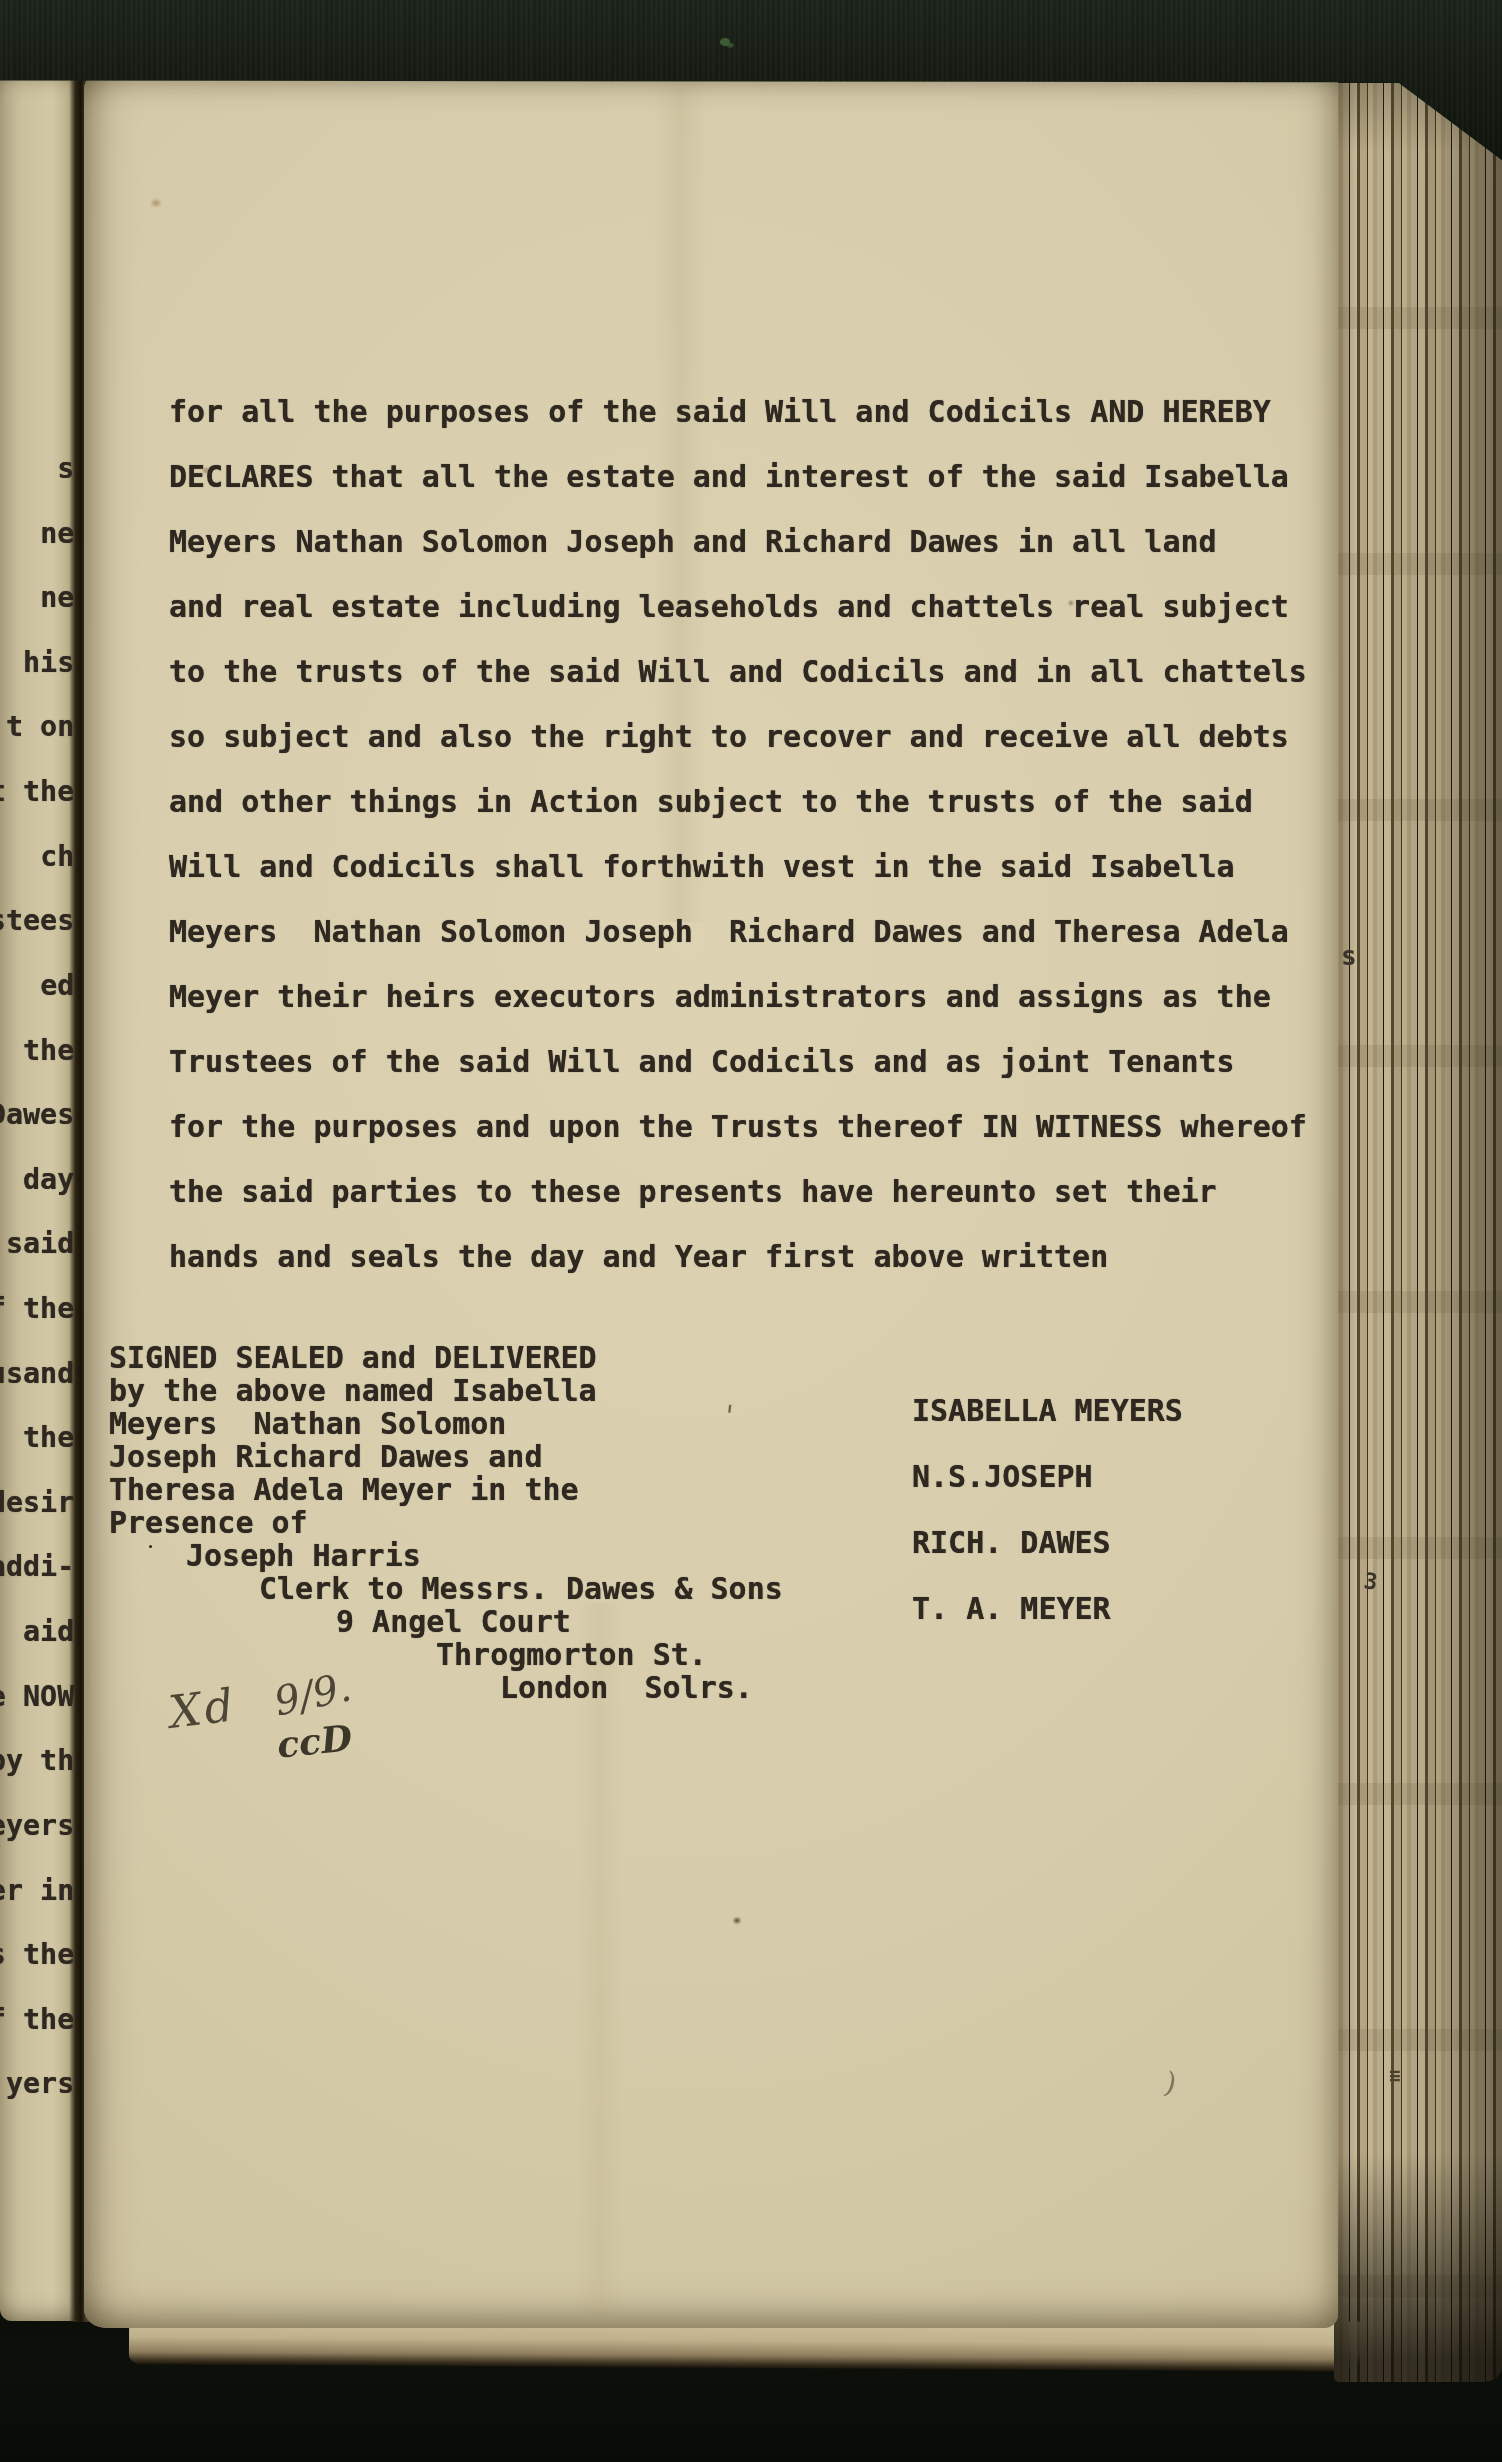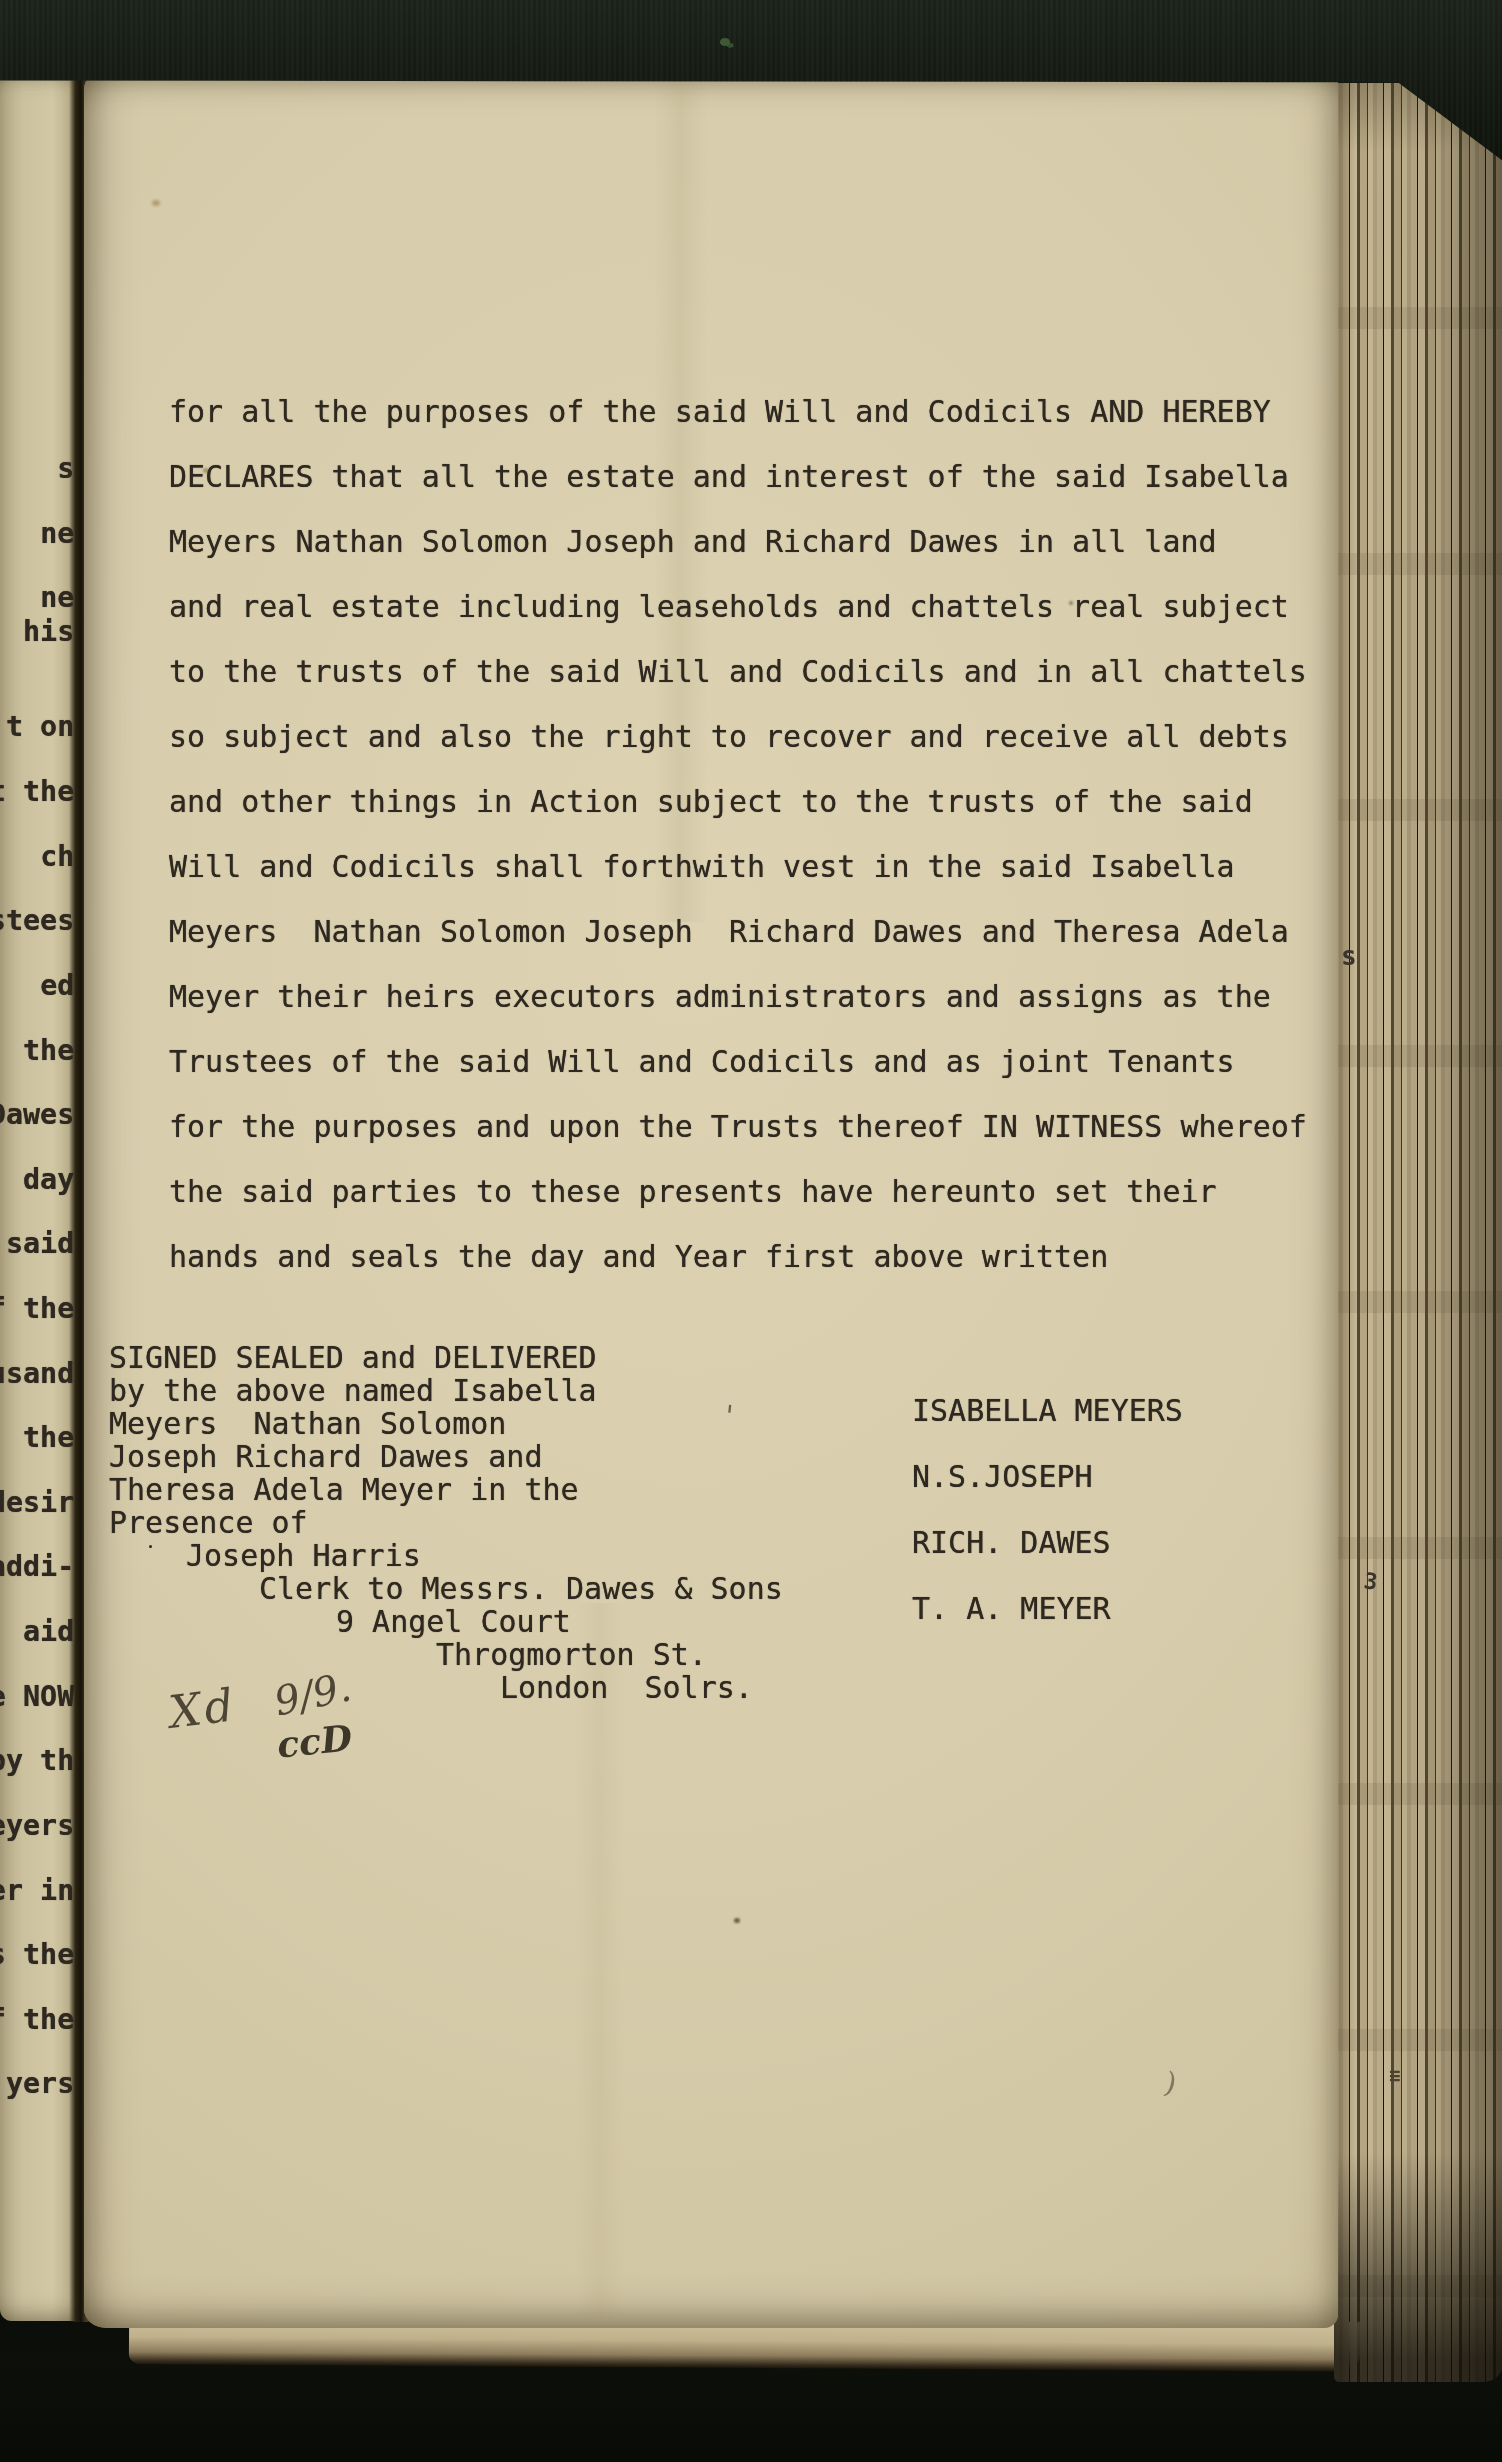--- a/index.html
+++ b/index.html
@@ -38,21 +38,21 @@
     background:linear-gradient(180deg,#cfc29d 0%,#bfb18b 45%,#8d7c5c 75%,#3a3120 92%,#1a150c 100%);
     border-radius:0 0 24px 12px / 0 0 19px 10.3px;}
   .cover-top{position:absolute;left:0;top:0;width:1503px;height:183px;z-index:40;
     background:
       repeating-linear-gradient(90deg,rgba(255,255,255,.02) 0 2.6px,rgba(0,0,0,.05) 2.6px 5.2px),
       linear-gradient(180deg,#1d241c 0%,#161c14 40%,#10150e 78%,#0c100a 100%);
     clip-path:polygon(0 0,100% 0,100% 88%,93% 45%,0 44%);}
   .cover-fleck{position:absolute;left:720px;top:38px;width:10.3px;height:7.8px;z-index:41;
     background:#3d5a33;border-radius:50%;box-shadow:5.2px 3.4px 0 -1.7px #35502c;}
   
-  .typed{color:#2e2820;text-shadow:0 0 0.9px rgba(46,40,32,.85);font-weight:normal;white-space:pre;}
+  .typed{color:#2e2820;text-shadow:0 0 0.9px rgba(46,40,32,.85);font-weight:bold;white-space:pre;}
   .main-text{position:absolute;left:169px;top:379px;z-index:30;}
   .typed-line{height:65px;font-size:30px;line-height:65px;white-space:pre;}
   .attestation{position:absolute;left:109px;top:1341px;width:1223px;z-index:30;}
   .att-row{position:relative;height:33px;}
   .att-left,.att-right{position:absolute;top:0;font-size:30px;line-height:33px;white-space:pre;}
   .att-right{left:803px;margin-top:20px;}
   .ind-0{left:0;} .ind-1{left:77px;} .ind-2{left:150px;text-align:center;} .ind-3{left:227px;} .ind-4{left:327px;} .ind-5{left:391px;}
   
   .hand{position:absolute;z-index:31;font-family:"DejaVu Serif","Liberation Serif",serif;
     font-style:italic;color:rgba(58,50,36,.88);}
@@ -76,21 +76,21 @@
 </style>
 </head>
 <body>
 
 <div class="scene">
 
   <div class="left-strip">
       <span class="left-frag" style="top: 380px;">s</span>
       <span class="left-frag" style="top: 445px;">ne</span>
       <span class="left-frag" style="top: 509px;">ne</span>
-      <span class="left-frag" style="top: 543px;">his</span>
+      <span class="left-frag" style="top: 574px;">his</span>
       <span class="left-frag" style="top: 638px;">t on</span>
       <span class="left-frag" style="top: 703px;">at the</span>
       <span class="left-frag" style="top: 768px;">ch</span>
       <span class="left-frag" style="top: 832px;">stees</span>
       <span class="left-frag" style="top: 897px;">ed</span>
       <span class="left-frag" style="top: 962px;">the</span>
       <span class="left-frag" style="top: 1026px;">Dawes</span>
       <span class="left-frag" style="top: 1091px; margin-left: 21px;">day</span>
       <span class="left-frag" style="top: 1155px;">is said</span>
       <span class="left-frag" style="top: 1220px;">of the</span>

